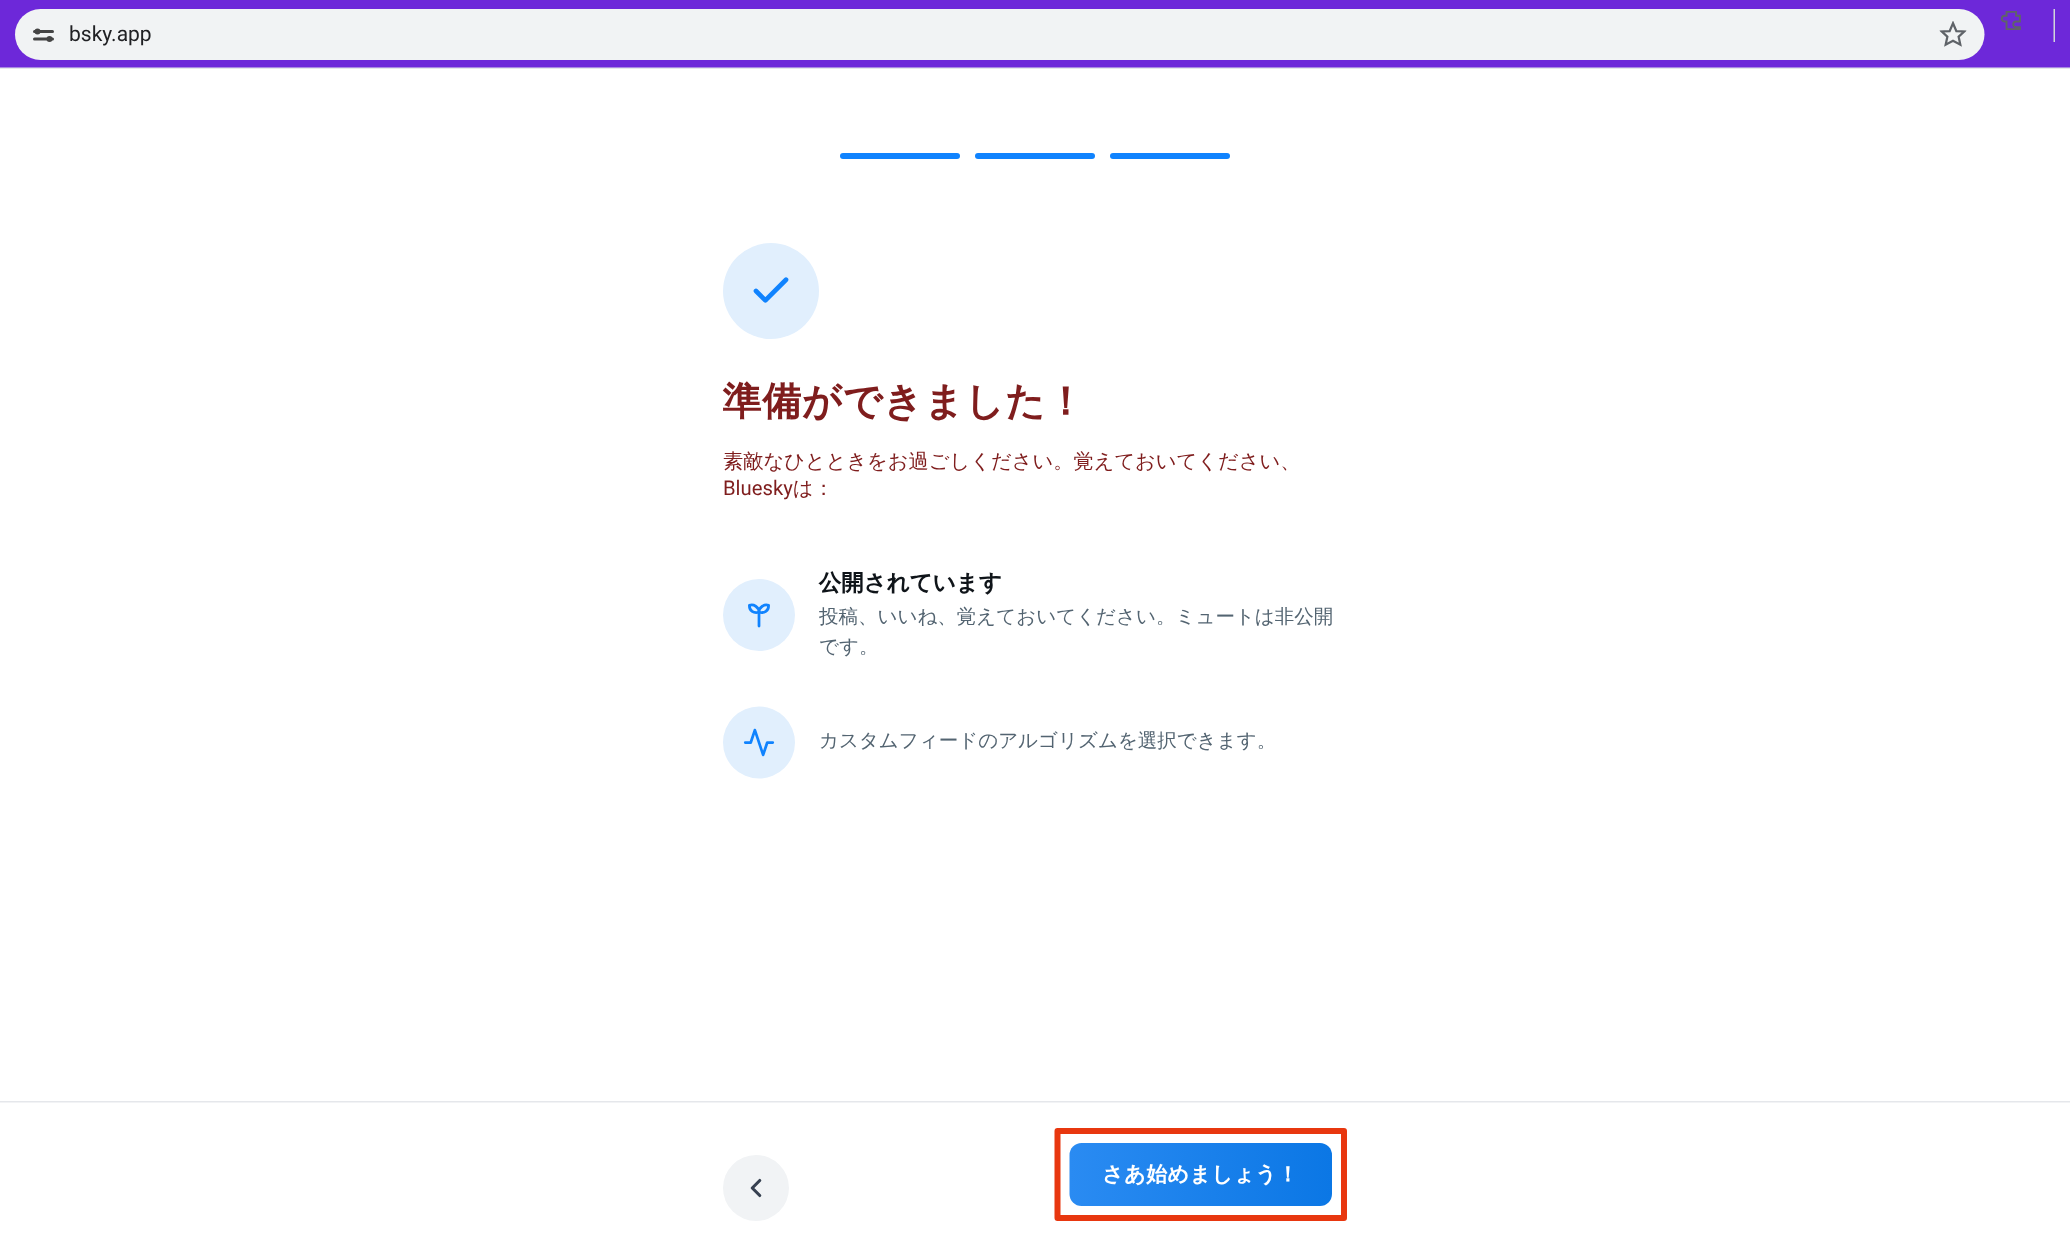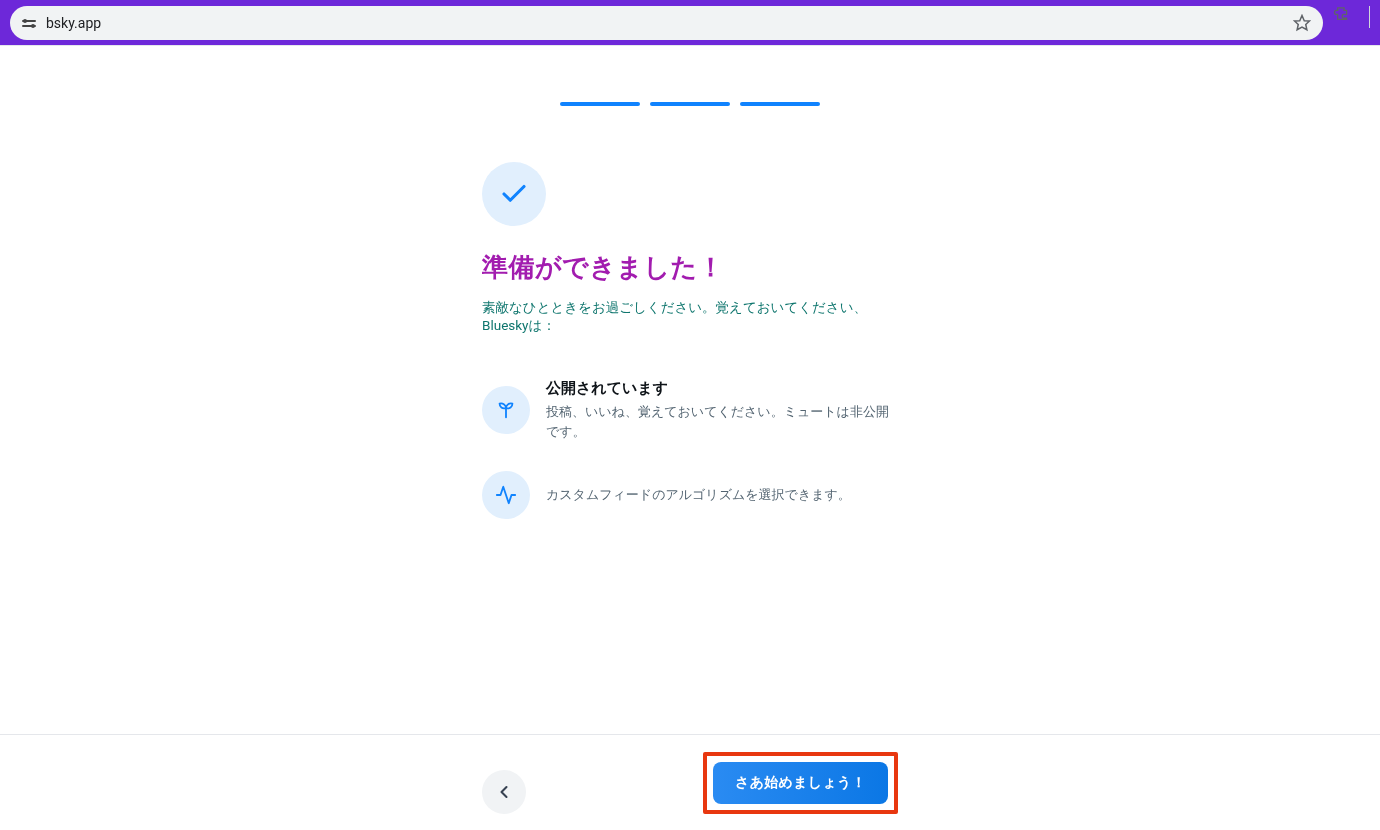--- a/index.html
+++ b/index.html
@@ -100,27 +100,27 @@
       background: #e1effd;
       border-radius: 50%;
       display: flex;
       align-items: center;
       justify-content: center;
       margin-bottom: 24px;
     }
     .heading {
       font-size: 26px;
       font-weight: 700;
-      color: #a21caf;
+      color: #7f1d1d;
       margin-bottom: 14px;
       letter-spacing: 0.5px;
     }
     .subheading {
       font-size: 13.5px;
-      color: #0f766e;
+      color: #7f1d1d;
       margin-bottom: 44px;
     }
     .feature {
       display: flex;
       gap: 16px;
       margin-bottom: 30px;
       align-items: center;
     }
     .feature-icon {
       width: 48px;

